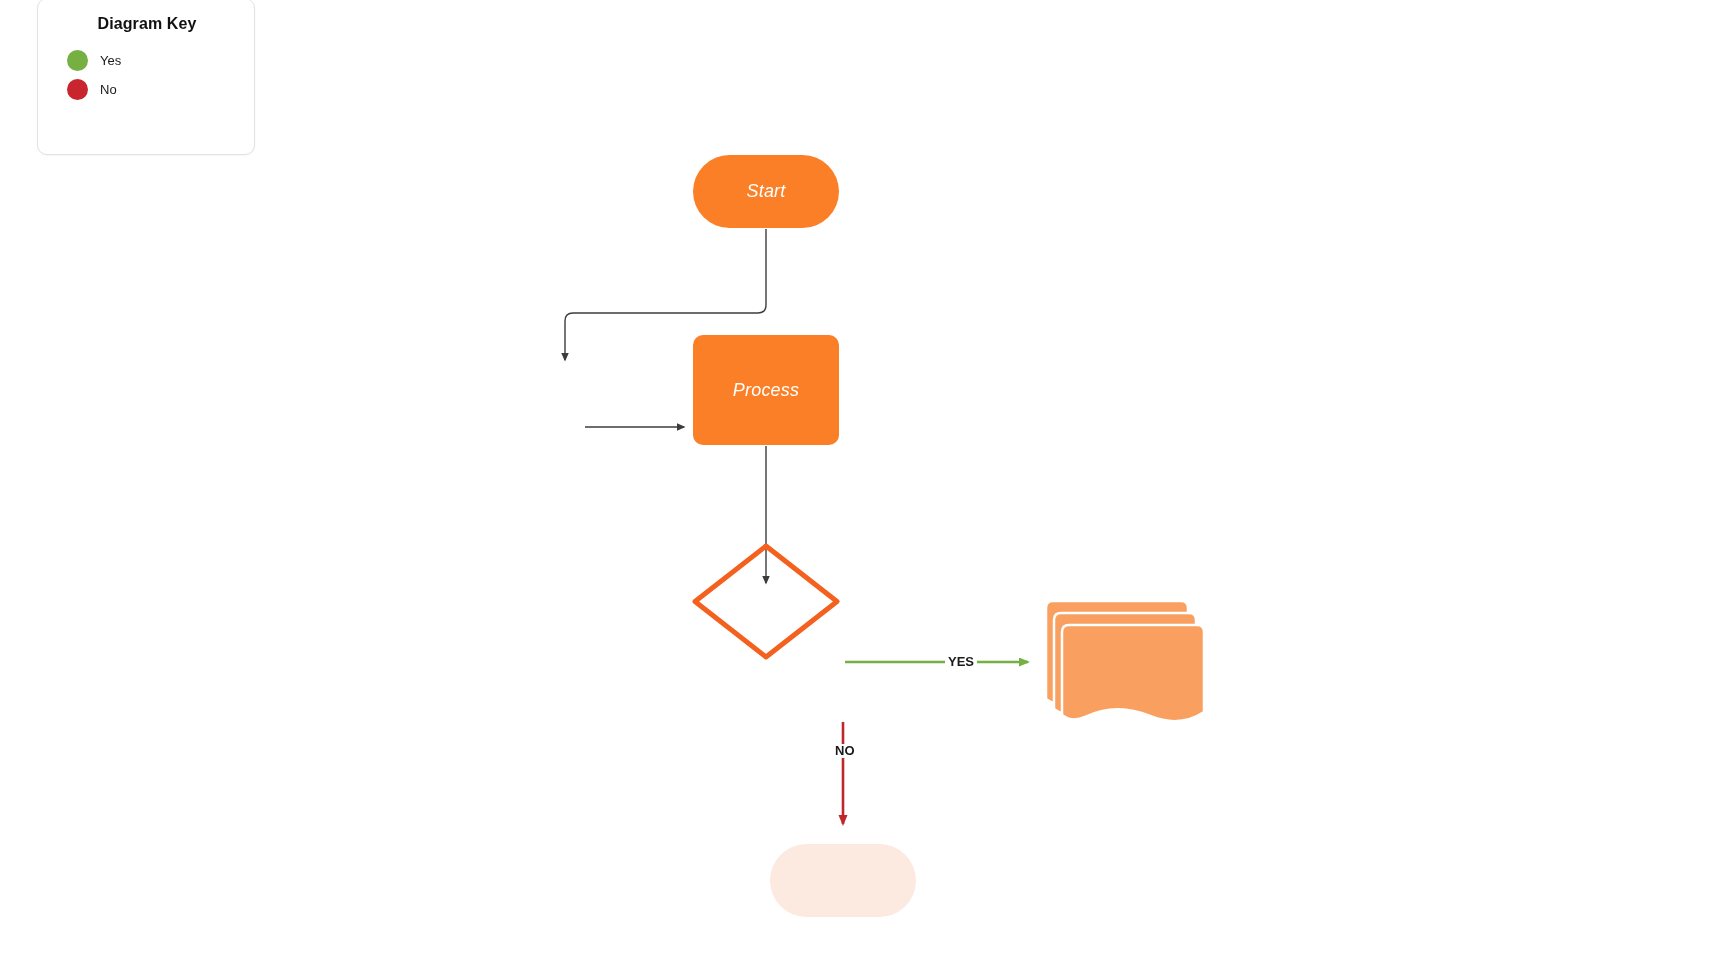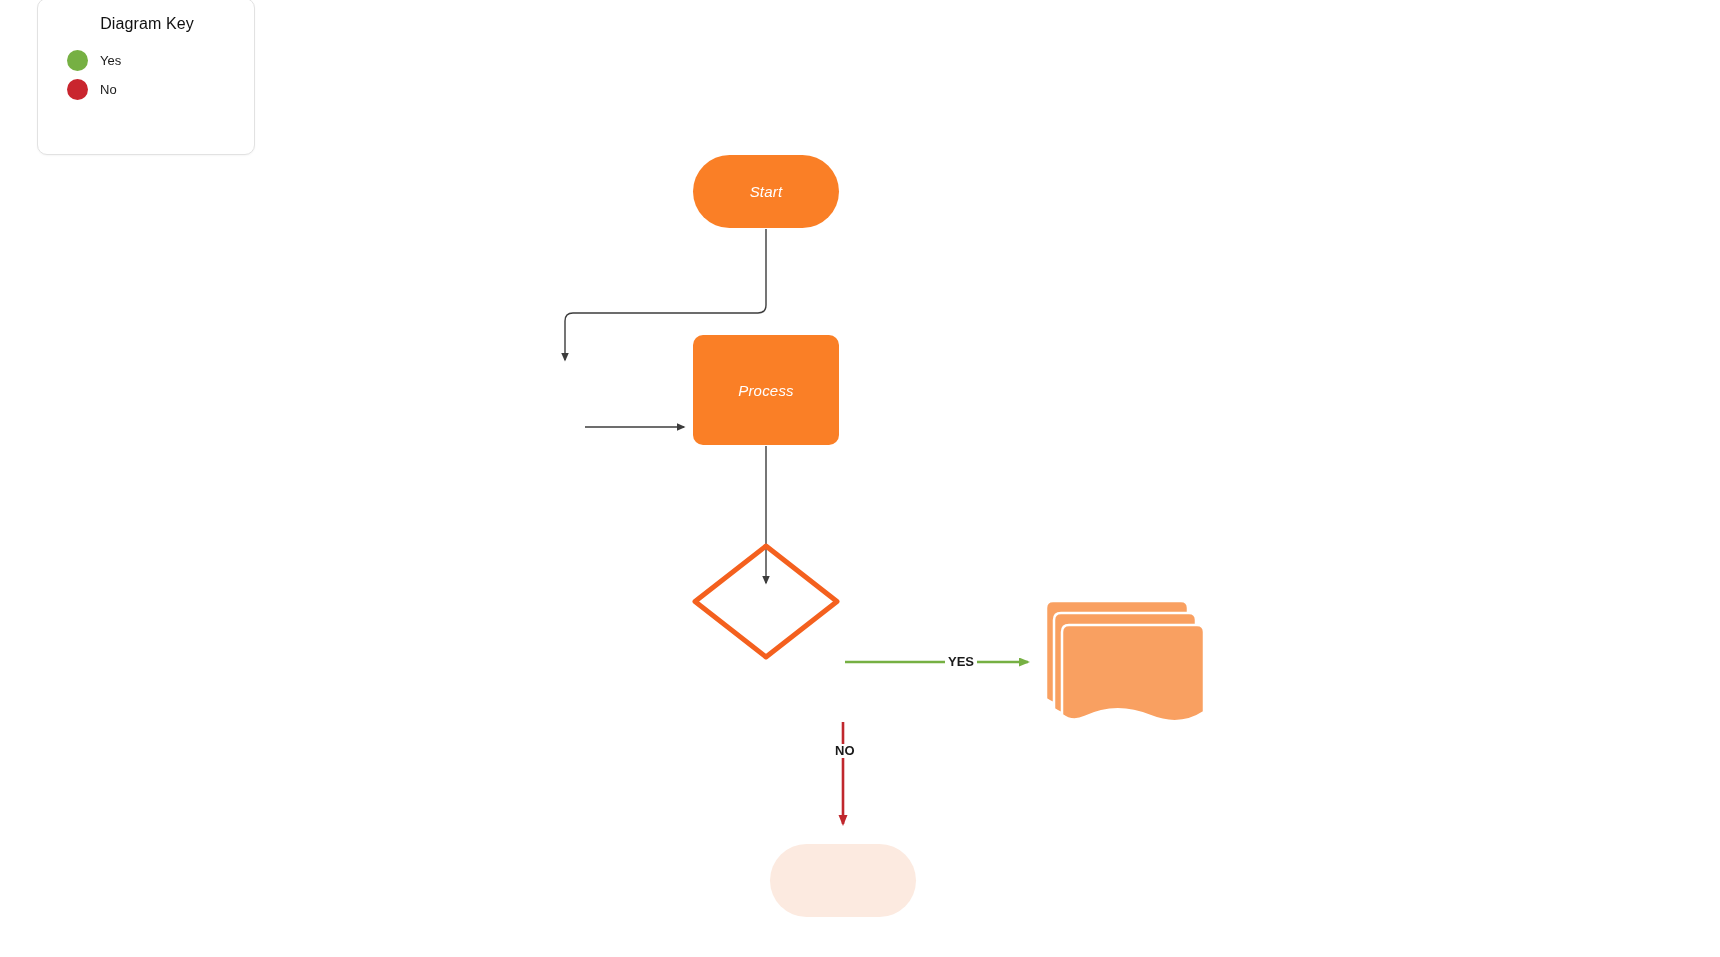--- a/index.html
+++ b/index.html
@@ -36,21 +36,21 @@
     box-sizing: border-box;
     box-shadow: 0 1px 2px rgba(0,0,0,0.04);
   }
   .legend-title {
     position: absolute;
     left: 0;
     top: 16px;
     width: 218px;
     text-align: center;
     font-size: 16px;
-    font-weight: normal;
+    font-weight: bold;
     color: #111111;
     letter-spacing: 0.1px;
   }
   .legend-row {
     position: absolute;
     left: 29px;
     height: 22px;
     display: flex;
     align-items: center;
   }
@@ -78,21 +78,21 @@
     position: absolute;
     left: 0;
     top: 0;
     width: 100%;
     height: 100%;
     display: flex;
     align-items: center;
     justify-content: center;
     color: #ffffff;
     font-style: italic;
-    font-size: 15px;
+    font-size: 18px;
     letter-spacing: 0.2px;
     pointer-events: none;
   }
 
   
   #node-start {
     left: 693px;
     top: 155px;
     width: 146px;
     height: 73px;

